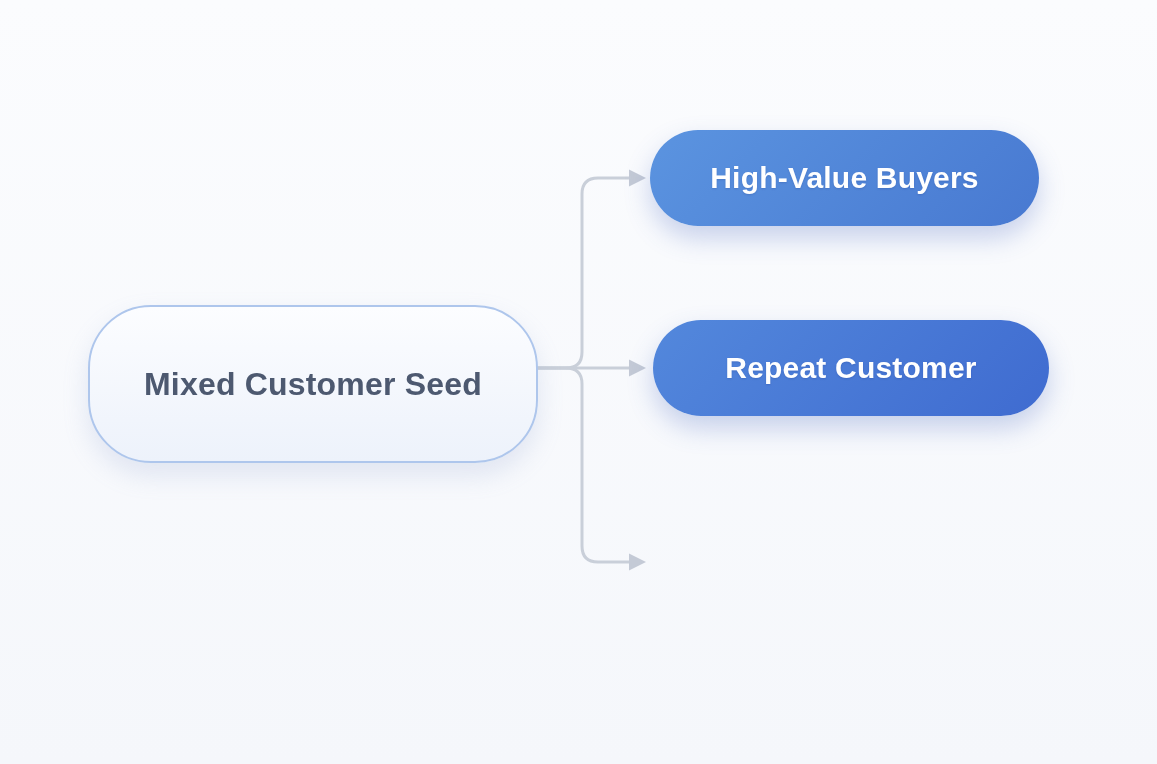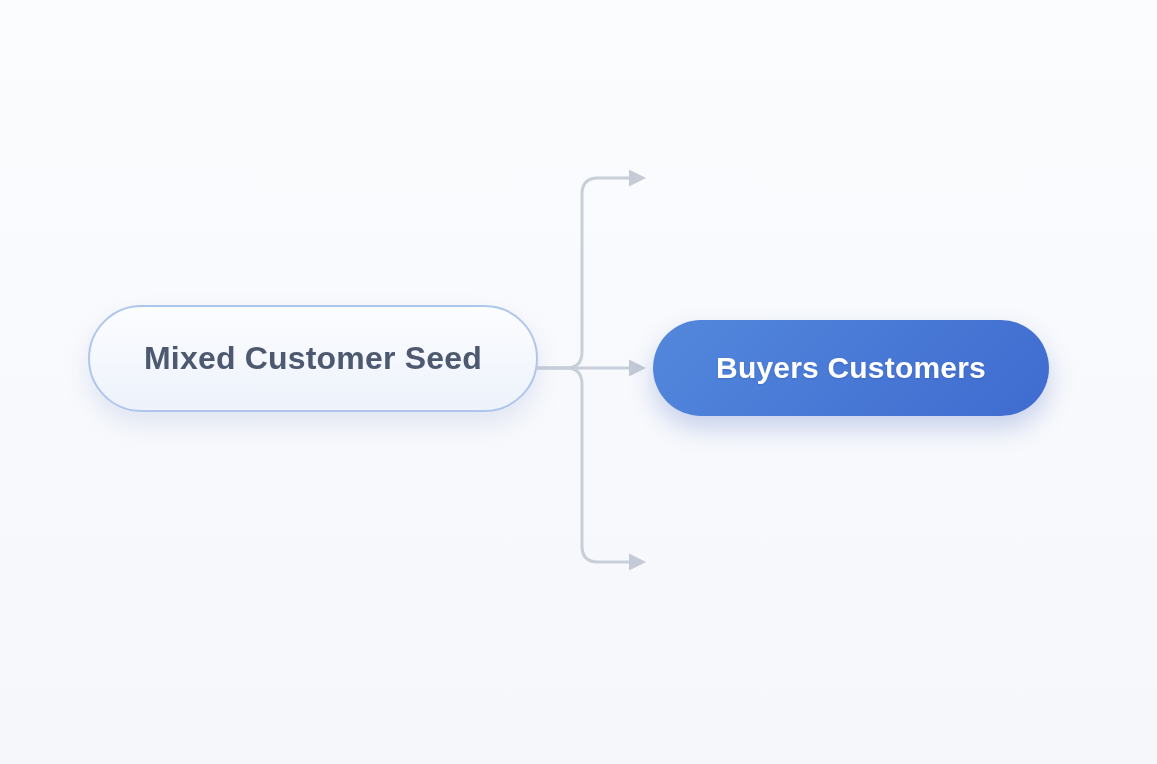--- a/index.html
+++ b/index.html
@@ -31,21 +31,21 @@
     white-space: nowrap;
   }
   .node-label {
     font-weight: 700;
     letter-spacing: 0.2px;
   }
   .node.source {
     left: 88px;
     top: 305px;
     width: 450px;
-    height: 107px;
+    height: 158px;
     border-radius: 63px;
     border: 2px solid #aec6ec;
     box-shadow: 0 12px 26px rgba(130, 150, 200, 0.20);
   }
   .node.source .node-label {
     font-size: 32px;
   }
   .node.target {
     height: 96px;
     border-radius: 48px;
@@ -82,19 +82,22 @@
     <polygon class="edge-arrowhead" points="629,169.5 646,178 629,186.5"></polygon>
 
     <path class="edge-line" d="M 537 368 H 566 Q 582 368 582 384 V 546 Q 582 562 598 562 H 629"></path>
     <polygon class="edge-arrowhead" points="629,553.5 646,562 629,570.5"></polygon>
   </svg>
 
   <div class="node source" style="background: linear-gradient(rgb(252, 253, 255), rgb(237, 242, 251)); color: rgb(77, 89, 112); border-color: rgb(174, 198, 236);">
     <span class="node-label">Mixed Customer Seed</span>
   </div>
 
+  <div class="node target target-1" style="background: linear-gradient(135deg, rgb(91, 148, 224), rgb(72, 121, 209)); color: rgb(255, 255, 255);">
+    <span class="node-label">High-Value Buyers</span>
+  </div>
 
   <div class="node target target-2" style="background: linear-gradient(135deg, rgb(83, 136, 220), rgb(63, 107, 208)); color: rgb(255, 255, 255);">
-    <span class="node-label">Buyers Customers</span>
+    <span class="node-label">Repeat Customer</span>
   </div>
 
 
 </div>
 
 </body></html>

